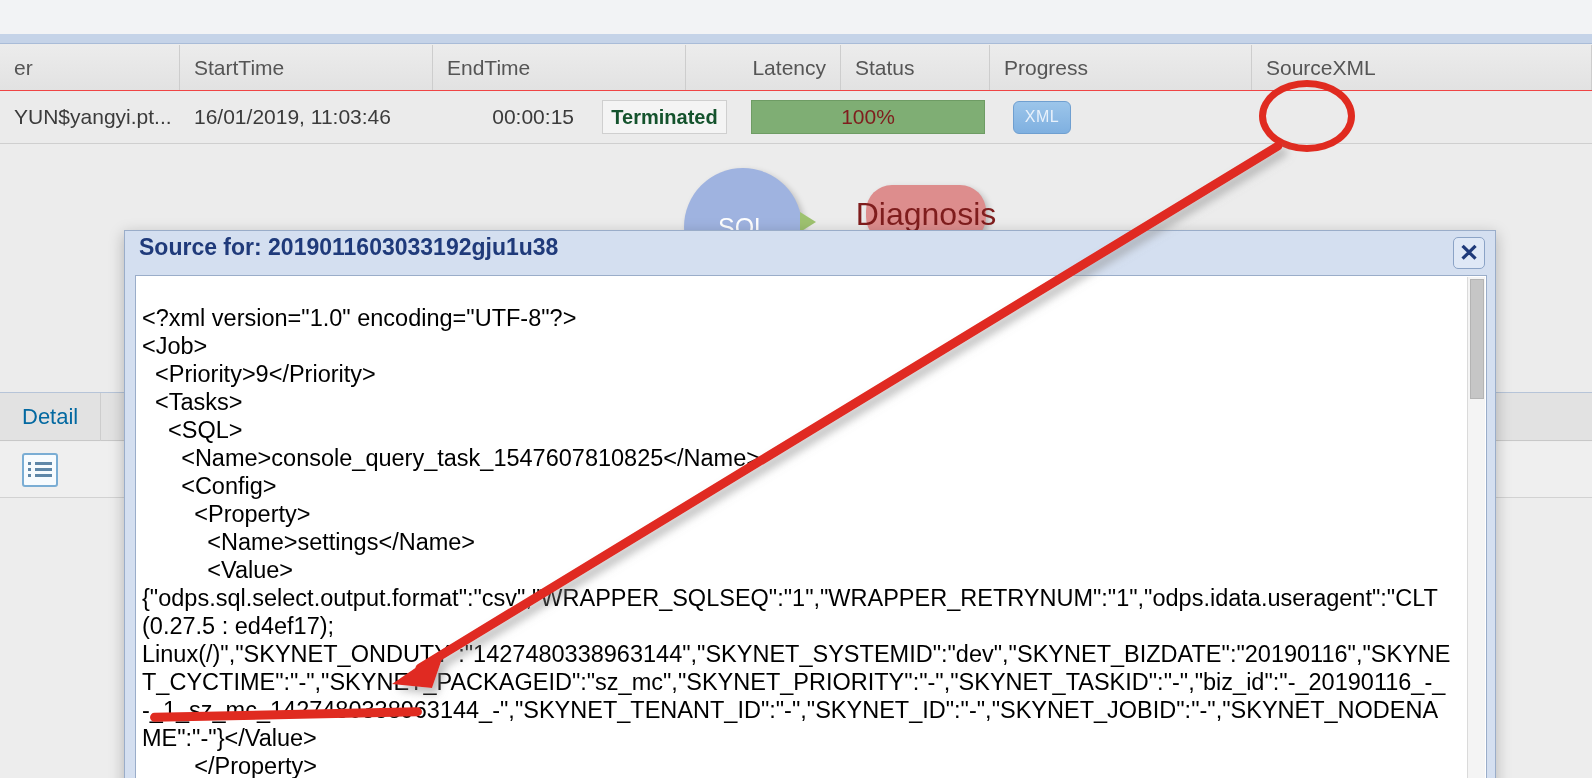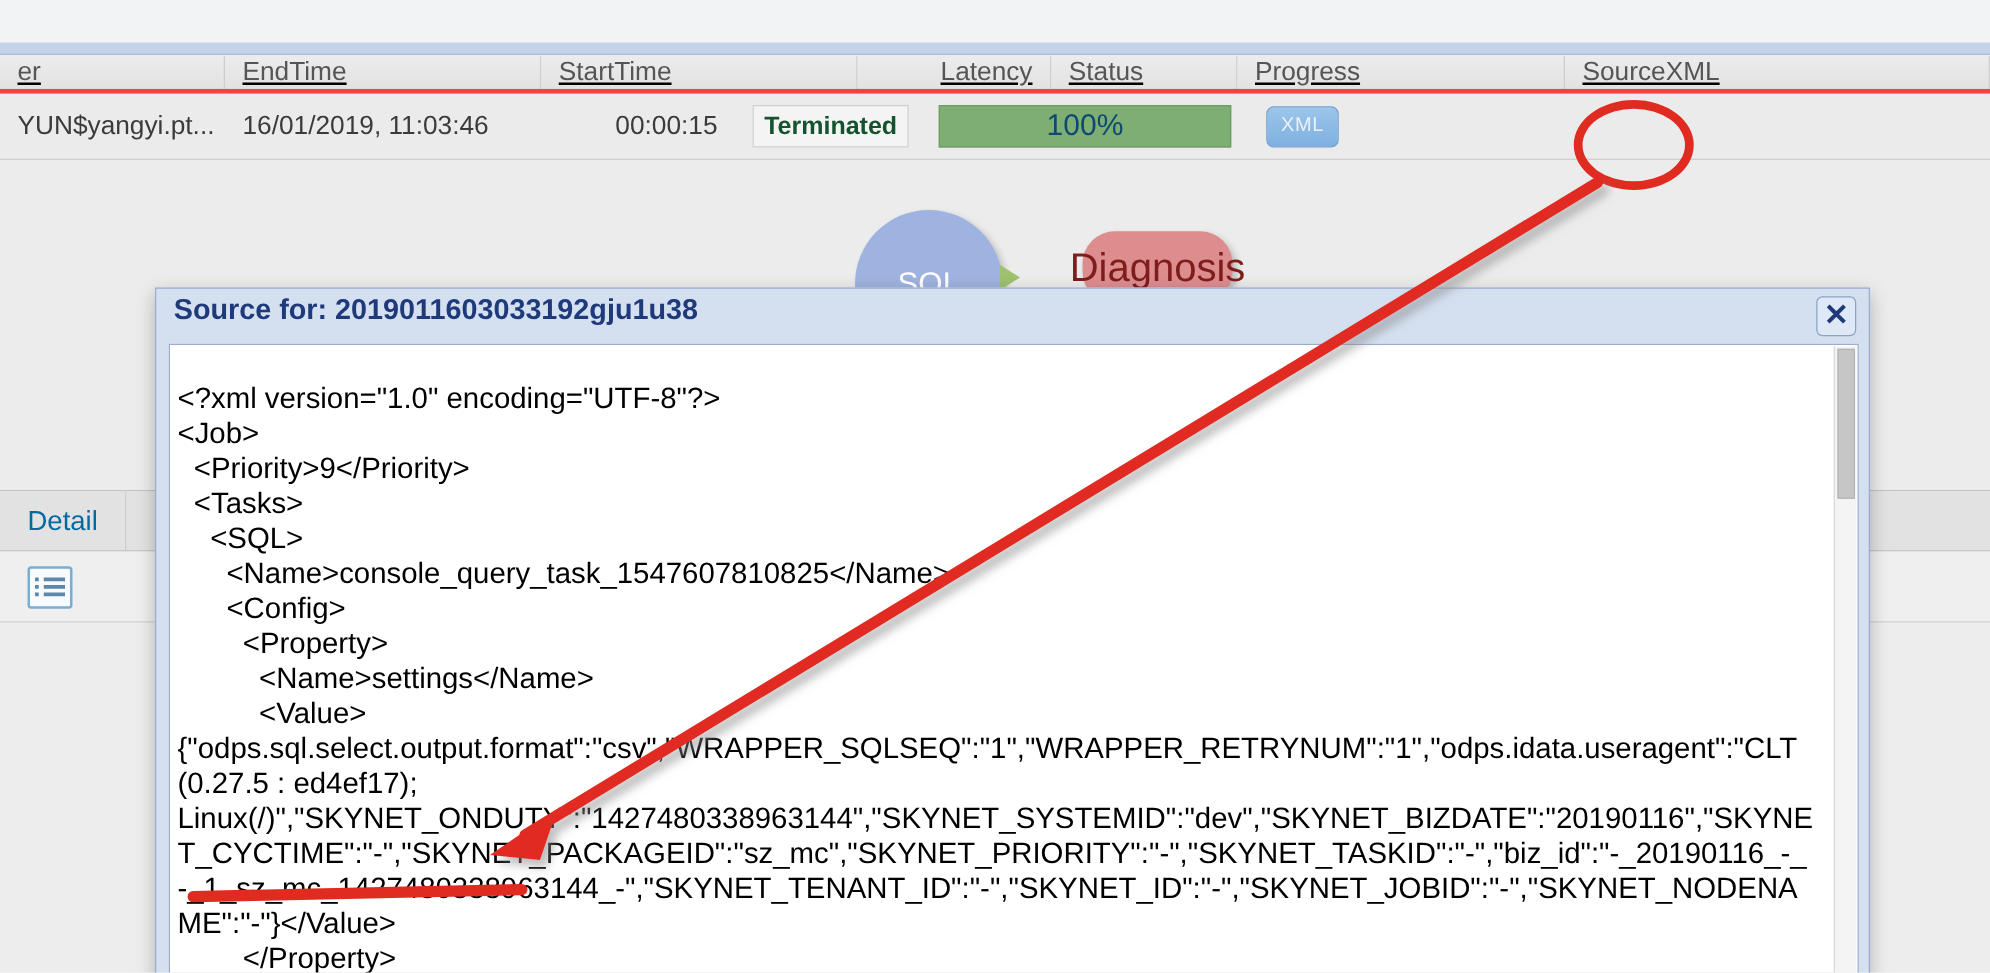--- a/index.html
+++ b/index.html
@@ -20,24 +20,23 @@
   }
   .top-strip-line {
     position: absolute; left: 0; top: 34px; width: 1592px; height: 10px;
     background: #c5d3e8;
     border-bottom: 1px solid #a9bcd8;
   }
 
   
   .grid { position: absolute; left: 0; top: 45px; width: 1592px; }
   .grid-header {
-    display: flex; height: 30px;
+    display: flex; height: 46px;
     background: #e4e4e4;
-    border-bottom: 4px solid #ef4444;
-    text-decoration: underline;
+    border-bottom: 1px solid #ef4444;
   }
   .grid-header .cell {
     display: flex; align-items: center;
     padding: 0 14px;
     font-size: 21px; color: #555;
     border-right: 1px solid #cdcdcd;
     background: linear-gradient(#ececec,#e2e2e2);
     overflow: hidden; white-space: nowrap;
   }
   .grid-row {
@@ -63,21 +62,21 @@
     display: inline-flex; align-items: center; justify-content: center;
     height: 34px; min-width: 125px; padding: 0 6px;
     border: 1px solid #cfcfcf; background: #f4f4f4;
     color: #14532d; font-weight: bold; font-size: 20px;
     white-space: nowrap;
   }
   .progress-bar {
     position: relative; height: 34px; width: 238px;
     background: #7fae74; border: 1px solid #6e9c64;
     display: flex; align-items: center; justify-content: center;
-    color: #0c4a6e; font-size: 24px;
+    color: #7f1d1d; font-size: 21px;
   }
   .xml-btn {
     display: inline-flex; align-items: center; justify-content: center;
     height: 33px; width: 58px; border-radius: 6px;
     background: linear-gradient(#9cc5ea,#7fb0e0);
     border: 1px solid #6f9fd0;
     color: #e8f1fb; font-size: 16px; letter-spacing: 0.5px;
   }
 
   
@@ -203,22 +202,22 @@
 <div id="app-bg">
 
   <div class="top-strip">
     <div class="top-strip-line"></div>
   </div>
 
   <div class="grid">
 
     <div class="grid-header">
       <div class="cell c-owner">er</div>
+      <div class="cell c-start">StartTime</div>
       <div class="cell c-end">EndTime</div>
-      <div class="cell c-start">StartTime</div>
       <div class="cell c-latency">Latency</div>
       <div class="cell c-status">Status</div>
       <div class="cell c-progress">Progress</div>
       <div class="cell c-source">SourceXML</div>
     </div>
 
     <div class="grid-row">
       <div class="cell c-owner">YUN$yangyi.pt...</div>
       <div class="cell c-end">16/01/2019, 11:03:46</div>
       <div class="cell c-latency">00:00:15</div>

